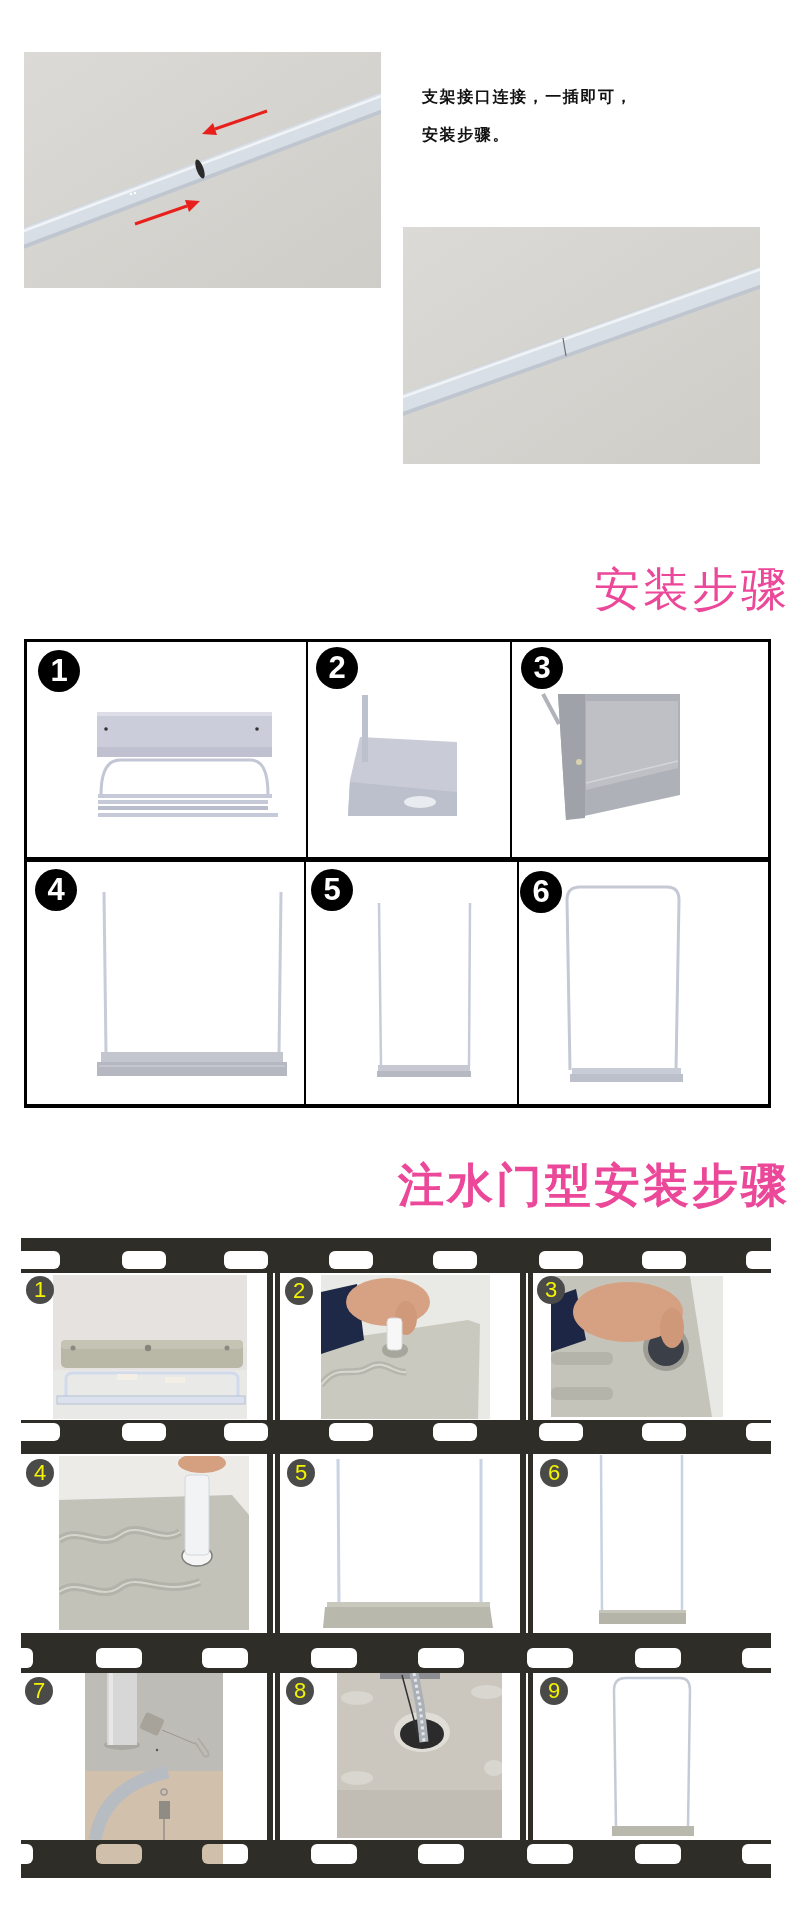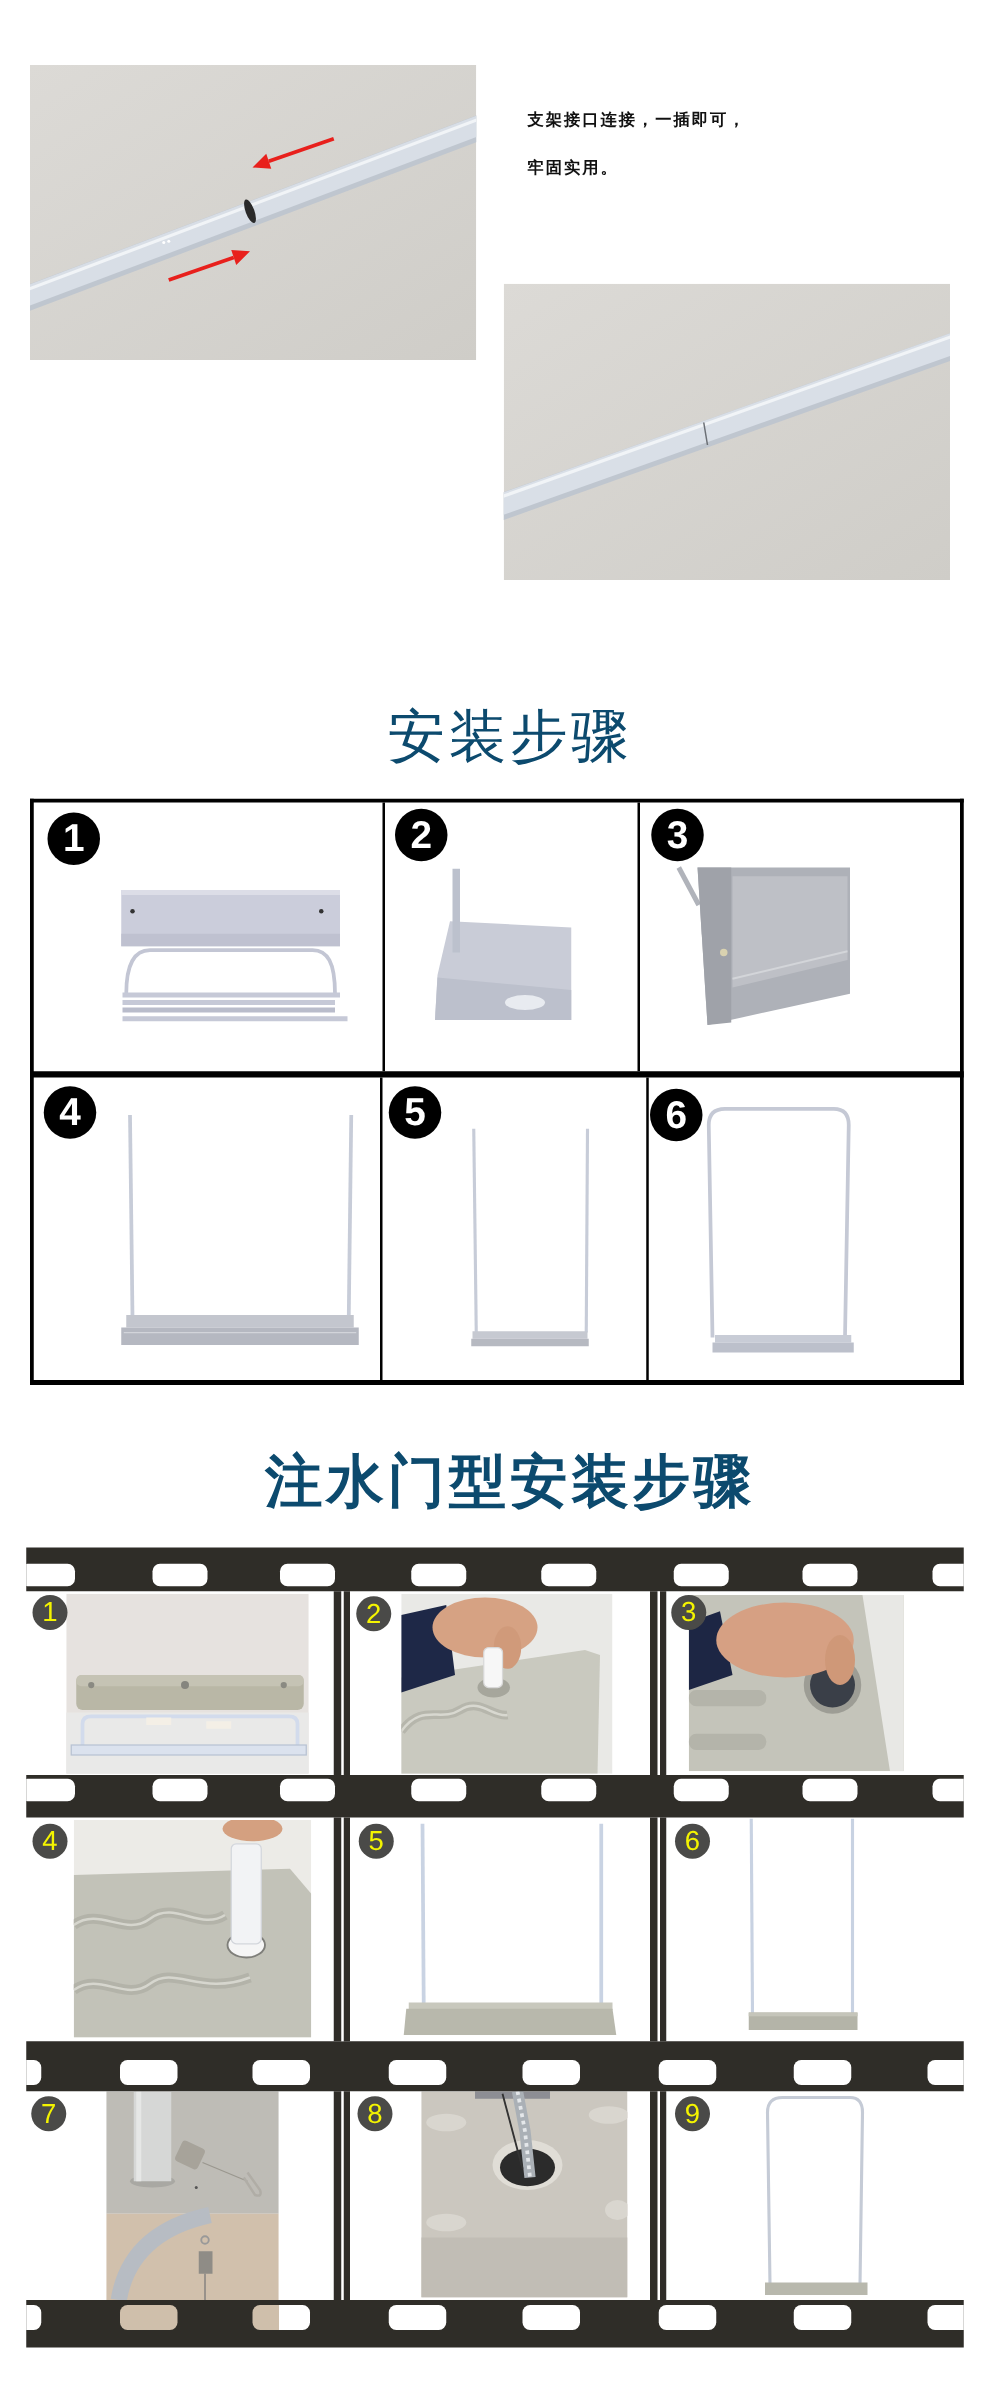--- a/index.html
+++ b/index.html
@@ -2,26 +2,26 @@
 <html><head>
 <meta charset="utf-8">
 <style>
   html, body { margin: 0; padding: 0; background: #ffffff; }
   body { width: 790px; height: 1905px; position: relative; overflow: hidden;
          font-family: "DejaVu Sans", "Liberation Sans", sans-serif; }
   .abs { position: absolute; }
   #art { position: absolute; left: 0; top: 0; width: 790px; height: 1905px; z-index: 0; }
 
   .caption { left: 422px; top: 78px; z-index: 2; font-family: "DejaVu Sans", sans-serif;
-             font-size: 13px; font-weight: bold; line-height: 38px; letter-spacing: 1.6px; color: #111; white-space: nowrap; }
+             font-size: 16px; font-weight: bold; line-height: 38px; letter-spacing: 1.6px; color: #111; white-space: nowrap; }
   .caption div { height: 38px; }
 
-  .section-title { left: 26px; width: 764px; text-align: center; z-index: 2;
+  .section-title { left: 26px; width: 764px; text-align: right; z-index: 2;
                    font-family: "DejaVu Sans", sans-serif; font-size: 46px; line-height: 46px;
-                   letter-spacing: 3px; color: #0c4a6e; font-weight: normal; white-space: nowrap; }
+                   letter-spacing: 3px; color: #ec4899; font-weight: normal; white-space: nowrap; }
 
   .gline { background: #000; z-index: 2; }
 
   .badge-bw { width: 42px; height: 42px; border-radius: 50%; background: #000; color: #fff; z-index: 3;
               font-family: "Liberation Sans", sans-serif; font-weight: bold; font-size: 31px;
               line-height: 42px; text-align: center; }
 
   .band { background: #2f2d28; overflow: hidden; z-index: 2; }
   .hole { position: absolute; background: #ffffff; border-radius: 6px; }
   .bandAB .hole { width: 44px; height: 18px; }
@@ -246,21 +246,21 @@
   </g>
 
   <g>
     <path d="M616,1828 L614,1690 Q614,1678 626,1678 L680,1678 Q690,1678 690,1690 L688,1828" stroke="#c5cbd6" stroke-width="2.5" fill="none"></path>
     <rect x="612" y="1826" width="82" height="10" fill="#b8b8ad"></rect>
   </g>
 </svg>
 
 <div class="abs caption">
   <div>支架接口连接，一插即可，</div>
-  <div>牢固实用。</div>
+  <div>安装步骤。</div>
 </div>
 
 <div class="abs section-title" style="top:566px;">安装步骤</div>
 
 <div>
   <div class="abs gline" style="left:24px;top:639px;width:747px;height:3px;"></div>
   <div class="abs gline" style="left:24px;top:639px;width:3px;height:469px;"></div>
   <div class="abs gline" style="left:768px;top:639px;width:3px;height:469px;"></div>
   <div class="abs gline" style="left:24px;top:1104px;width:747px;height:4px;"></div>
   <div class="abs gline" style="left:24px;top:857px;width:747px;height:5px;"></div>

